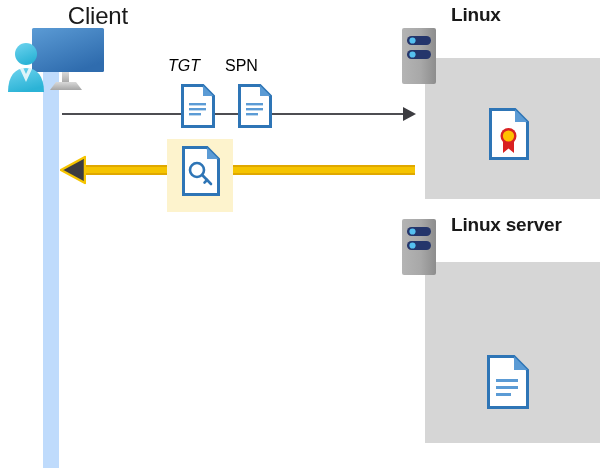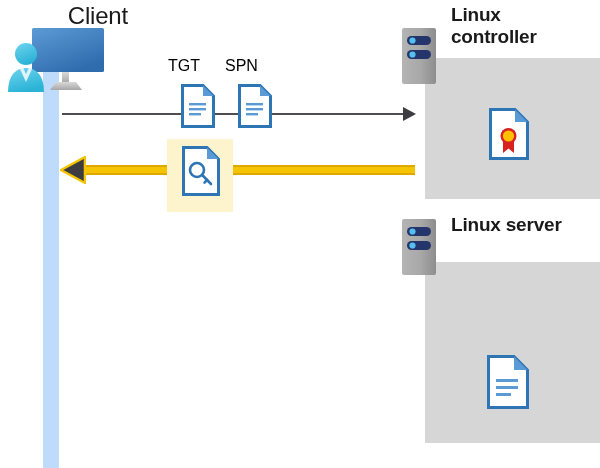--- a/index.html
+++ b/index.html
@@ -84,21 +84,21 @@
     width: 337px; height: 10px;
     background: #f5c400;
     border-top: 2px solid #e0a800;
     border-bottom: 2px solid #e0a800;
     box-sizing: border-box;
   }
   #reply-arrowhead {
     left: 60px; top: 155px;
     width: 26px; height: 30px;
   }
-  #tgt-label { left: 168px; top: 57px; }
+  #tgt-label { left: 168px; top: 57px; font-style: italic; }
   #spn-label { left: 225px; top: 57px; }
   #tgt-doc { left: 181px; top: 84px; }
   #spn-doc { left: 238px; top: 84px; }
 
   
   #key-highlight {
     left: 167px; top: 139px;
     width: 66px; height: 73px;
     background: #fdf3cd;
   }
@@ -219,21 +219,21 @@
           <stop offset="1" stop-color="#8d8d8d"></stop>
         </linearGradient>
       </defs>
       <rect x="0" y="0" width="34" height="56" rx="2" fill="url(#rackg)"></rect>
       <rect x="5" y="8" width="24" height="9" rx="4.5" fill="#24356b"></rect>
       <circle cx="10.5" cy="12.5" r="3.1" fill="#55c0f0"></circle>
       <rect x="5" y="22" width="24" height="9" rx="4.5" fill="#24356b"></rect>
       <circle cx="10.5" cy="26.5" r="3.1" fill="#55c0f0"></circle>
     </svg>
   </div>
-  <div class="abs panel-title" id="dc-title"><span>Linux</span><br><span>controller</span></div>
+  <div class="abs panel-title" id="dc-title"><span>Linux</span><br></div>
 
   <div class="abs" id="cert-doc">
     <svg viewBox="0 0 40 52" width="40" height="52">
       <path d="M1.5 1.5 H26 L38.5 14 V50.5 H1.5 Z" fill="#ffffff" stroke="#2e75b6" stroke-width="3"></path>
       <path d="M26 1.5 L38.5 14 H26 Z" fill="#5b9bd5"></path>
 
       <path d="M14 30 L14 45 L19.5 40.5 L25 45 L25 30 Z" fill="#d92121"></path>
 
       <circle cx="19.5" cy="28" r="8" fill="#d92121"></circle>
       <circle cx="19.5" cy="28" r="5.6" fill="#ffc000"></circle>

